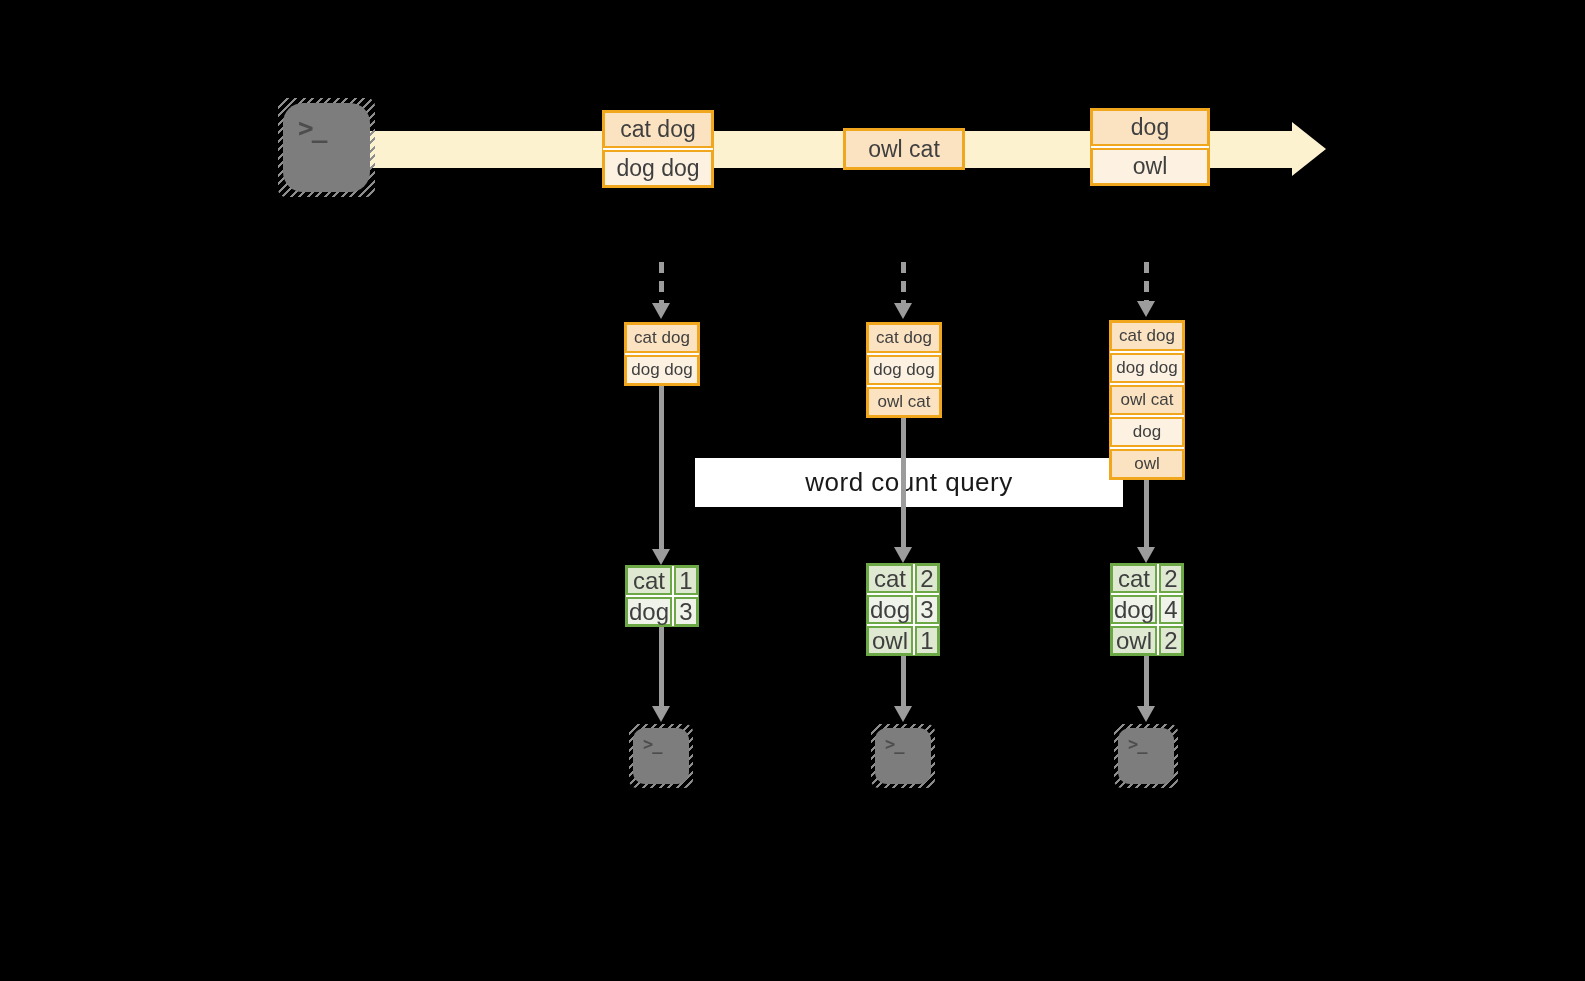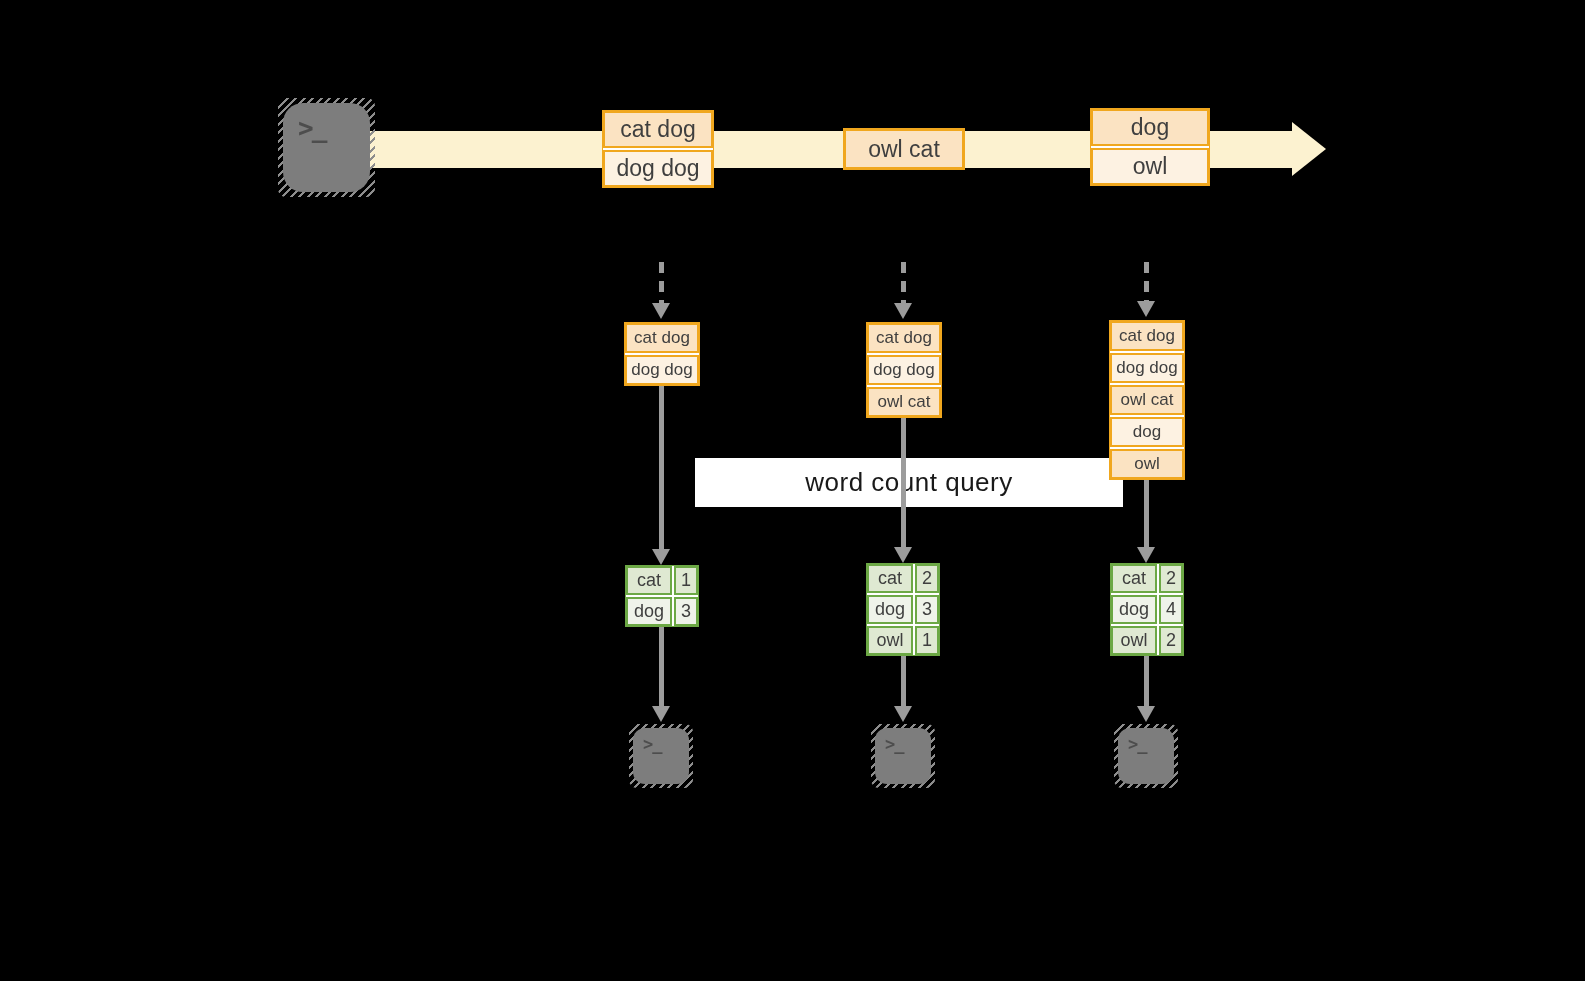--- a/index.html
+++ b/index.html
@@ -32,21 +32,21 @@
   .obox.stream-record.single .ocell { height:40px; }
   .obox.buffer .ocell { height:30px; font-size:17px; }
   .fill-a { background:var(--peach); }
   .fill-b { background:var(--peach-light); }
 
   
   .gtable { position:absolute; display:grid; grid-template-columns:46px 24px; gap:2px;
             background:#fff; border:1px solid var(--green); z-index:3; }
   .gcell { border:2px solid var(--green); box-sizing:border-box; height:29px;
            display:flex; align-items:center; justify-content:center;
-           font-size:18px; color:var(--cell-text); }
+           font-size:24px; color:var(--cell-text); }
   .fill-g1 { background:var(--sage); }
   .fill-g2 { background:var(--sage-light); }
 
   
   .vline { position:absolute; width:5px; background:var(--arrow-gray); z-index:2; }
   .vdash { position:absolute; width:5px; z-index:2;
            background:repeating-linear-gradient(180deg, var(--arrow-gray) 0 11px, transparent 11px 19px); }
   .ahead { position:absolute; width:0; height:0; z-index:2;
            border-left:9px solid transparent; border-right:9px solid transparent;
            border-top:16px solid var(--arrow-gray); }

